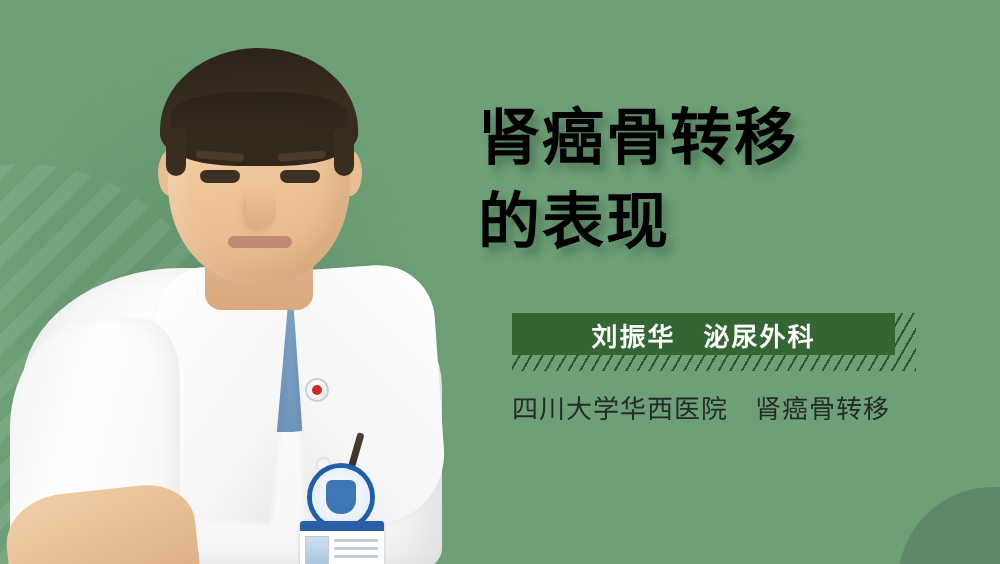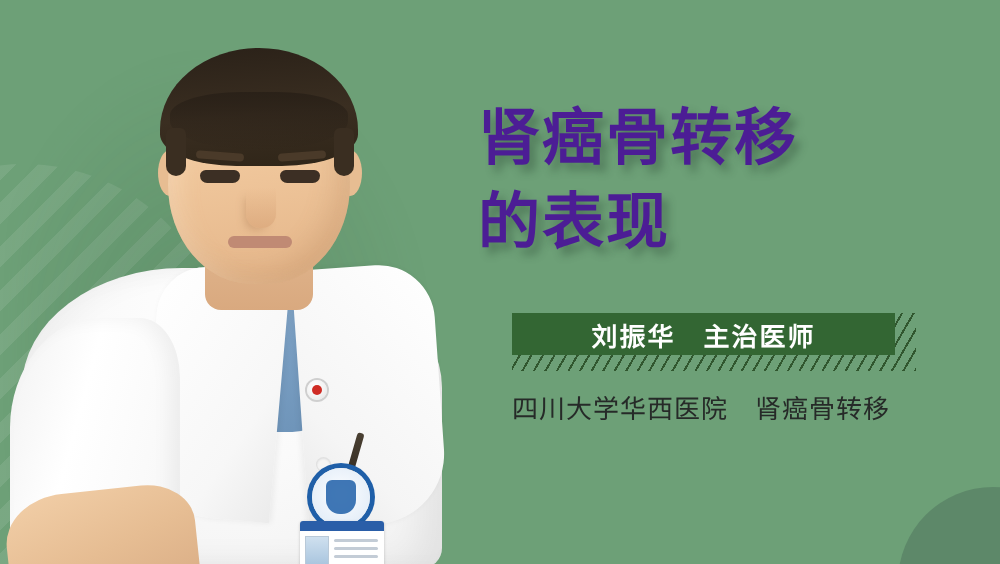--- a/index.html
+++ b/index.html
@@ -354,21 +354,21 @@
     transform: rotate(16deg);
     border-radius: 3px;
   }
 
   
   .title {
     position: absolute;
     left: 478px;
     top: 96px;
     width: 470px;
-    color: #4c1d95;
+    color: #000000;
     font-size: 62px;
     font-weight: 700;
     line-height: 1.36;
     letter-spacing: 2px;
     text-shadow: 6px 7px 9px rgba(40,70,50,0.42);
     white-space: pre-line;
   }
 
   .namebar-wrap {
     position: absolute;
@@ -471,19 +471,19 @@
       </div>
     </div>
   </div>
 
   <div class="title">肾癌骨转移
 的表现</div>
 
   <div class="namebar-wrap">
     <div class="hatch"></div>
     <div class="namebar">
-      <span class="namebar-text">刘振华　主治医师</span>
+      <span class="namebar-text">刘振华　泌尿外科</span>
     </div>
   </div>
 
   <div class="affiliation">四川大学华西医院　肾癌骨转移</div>
 
 </div>
 
 </body></html>

